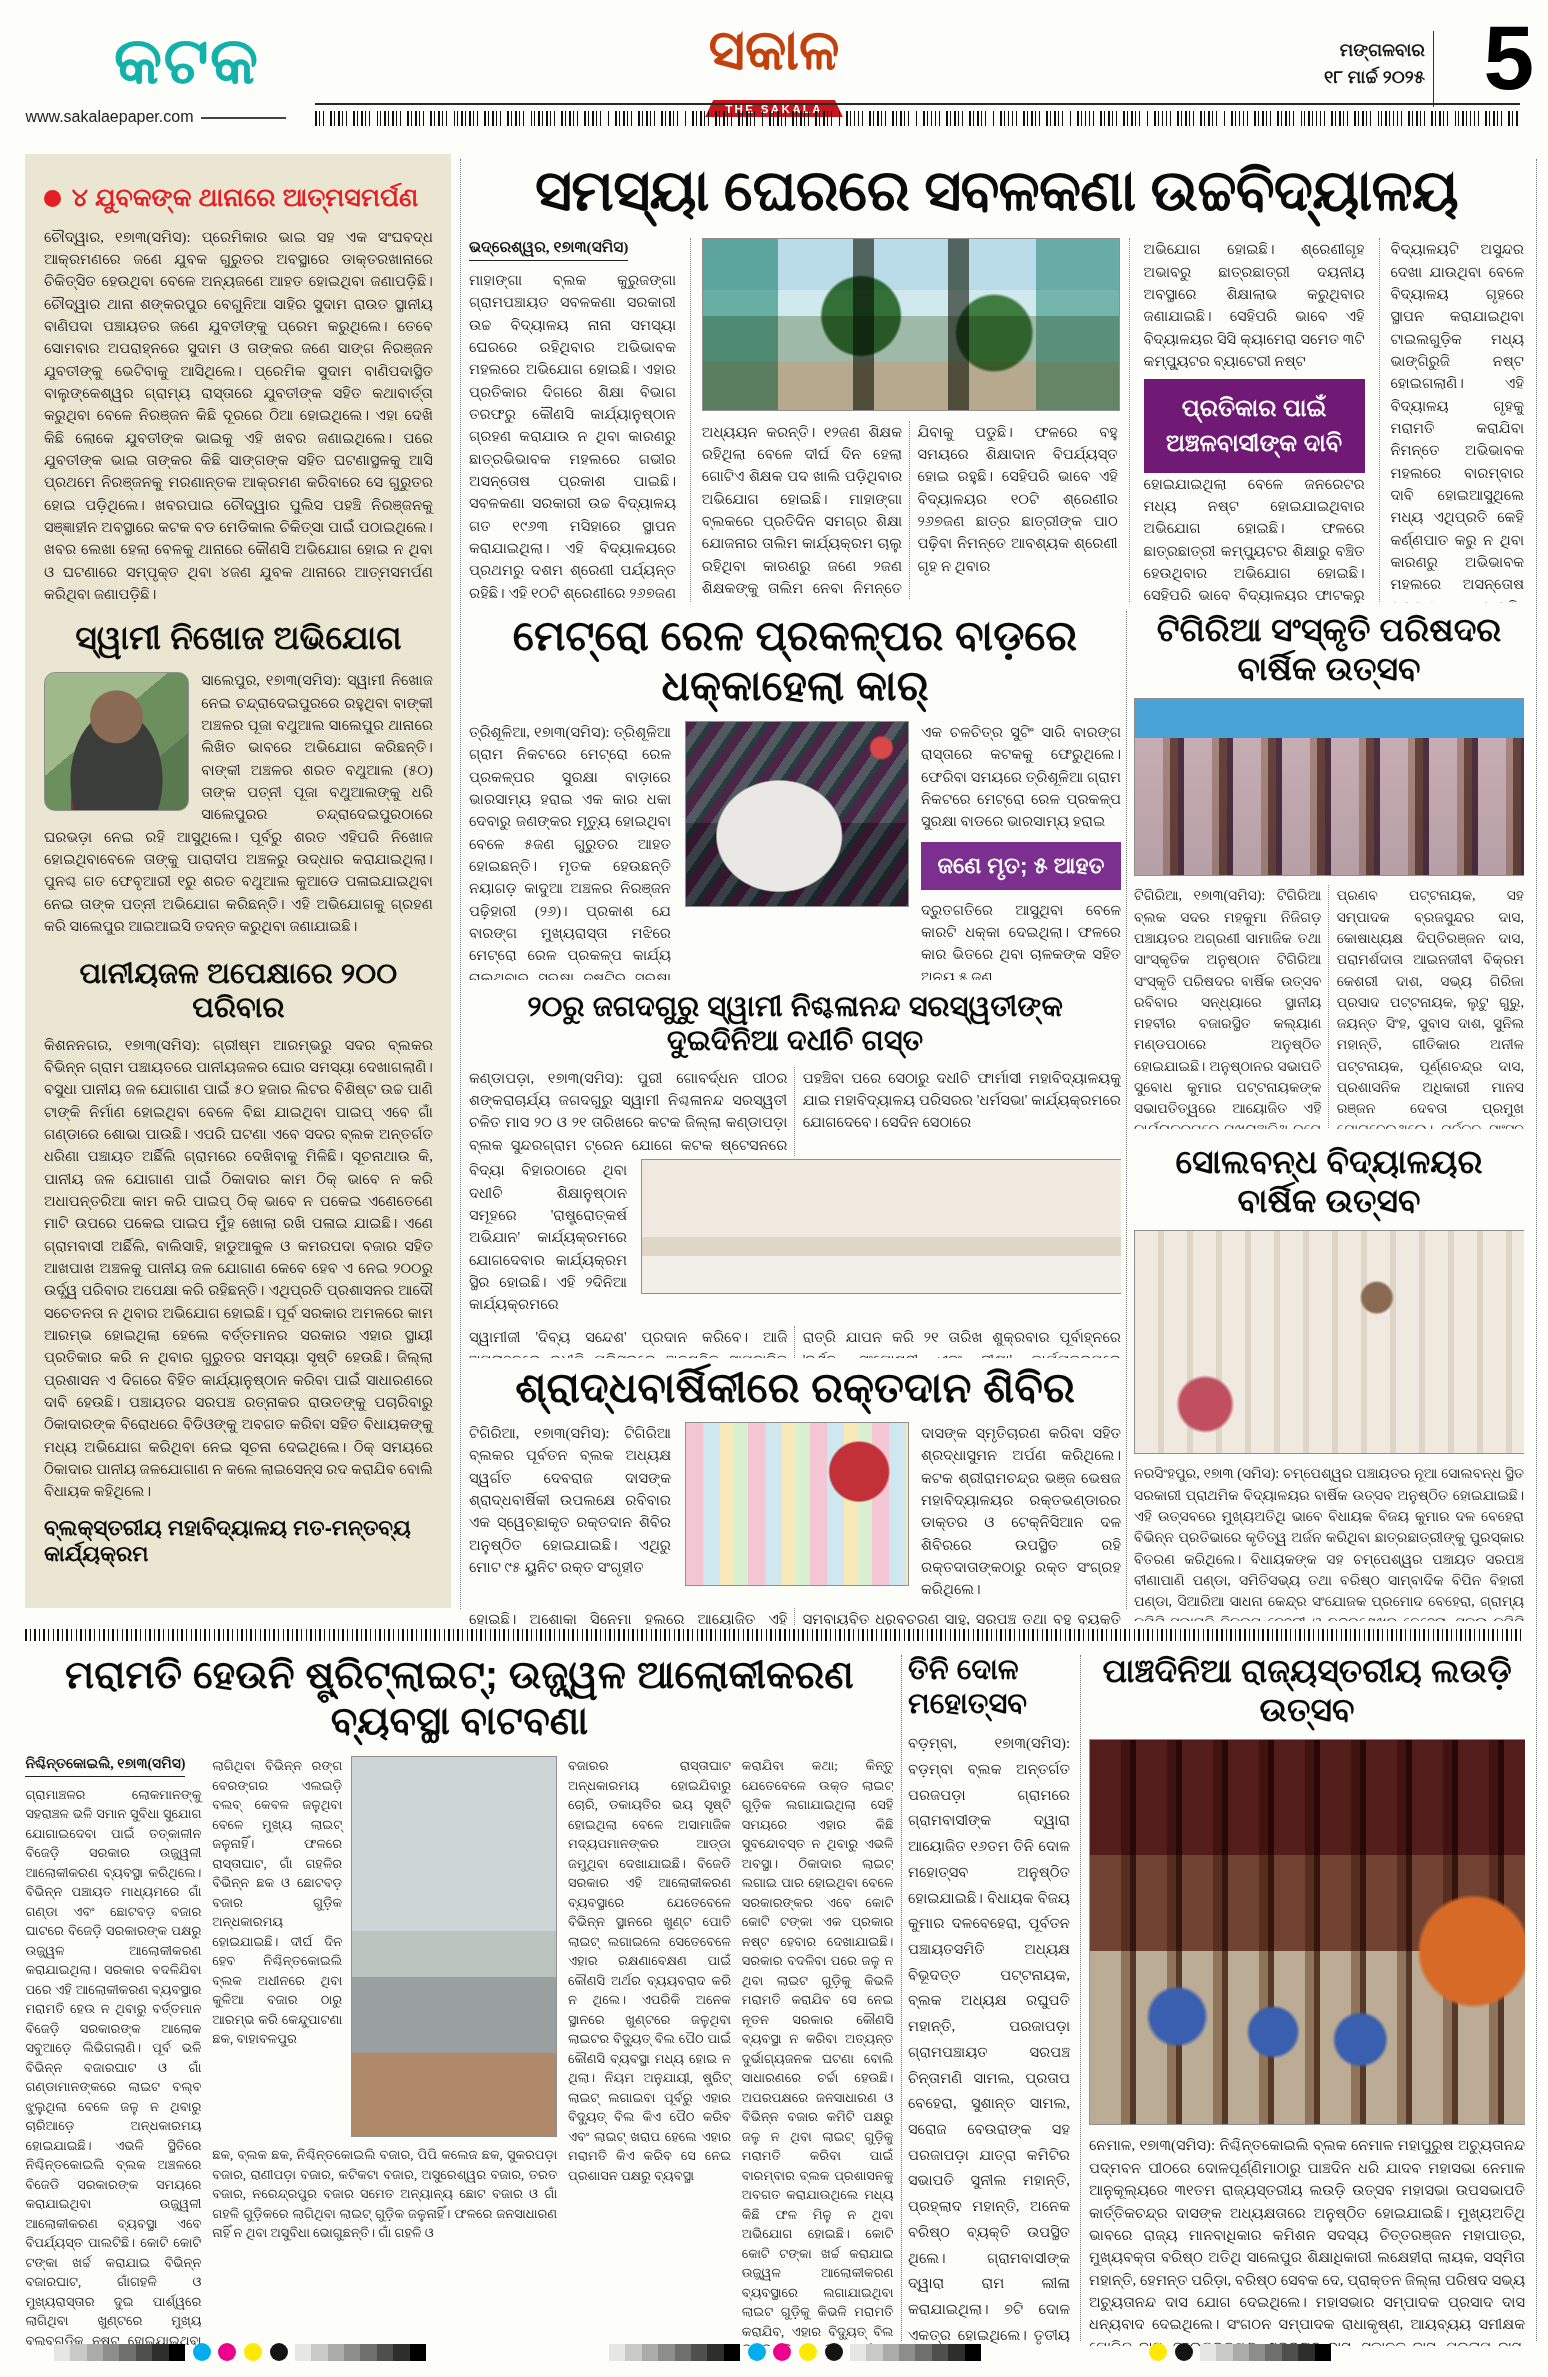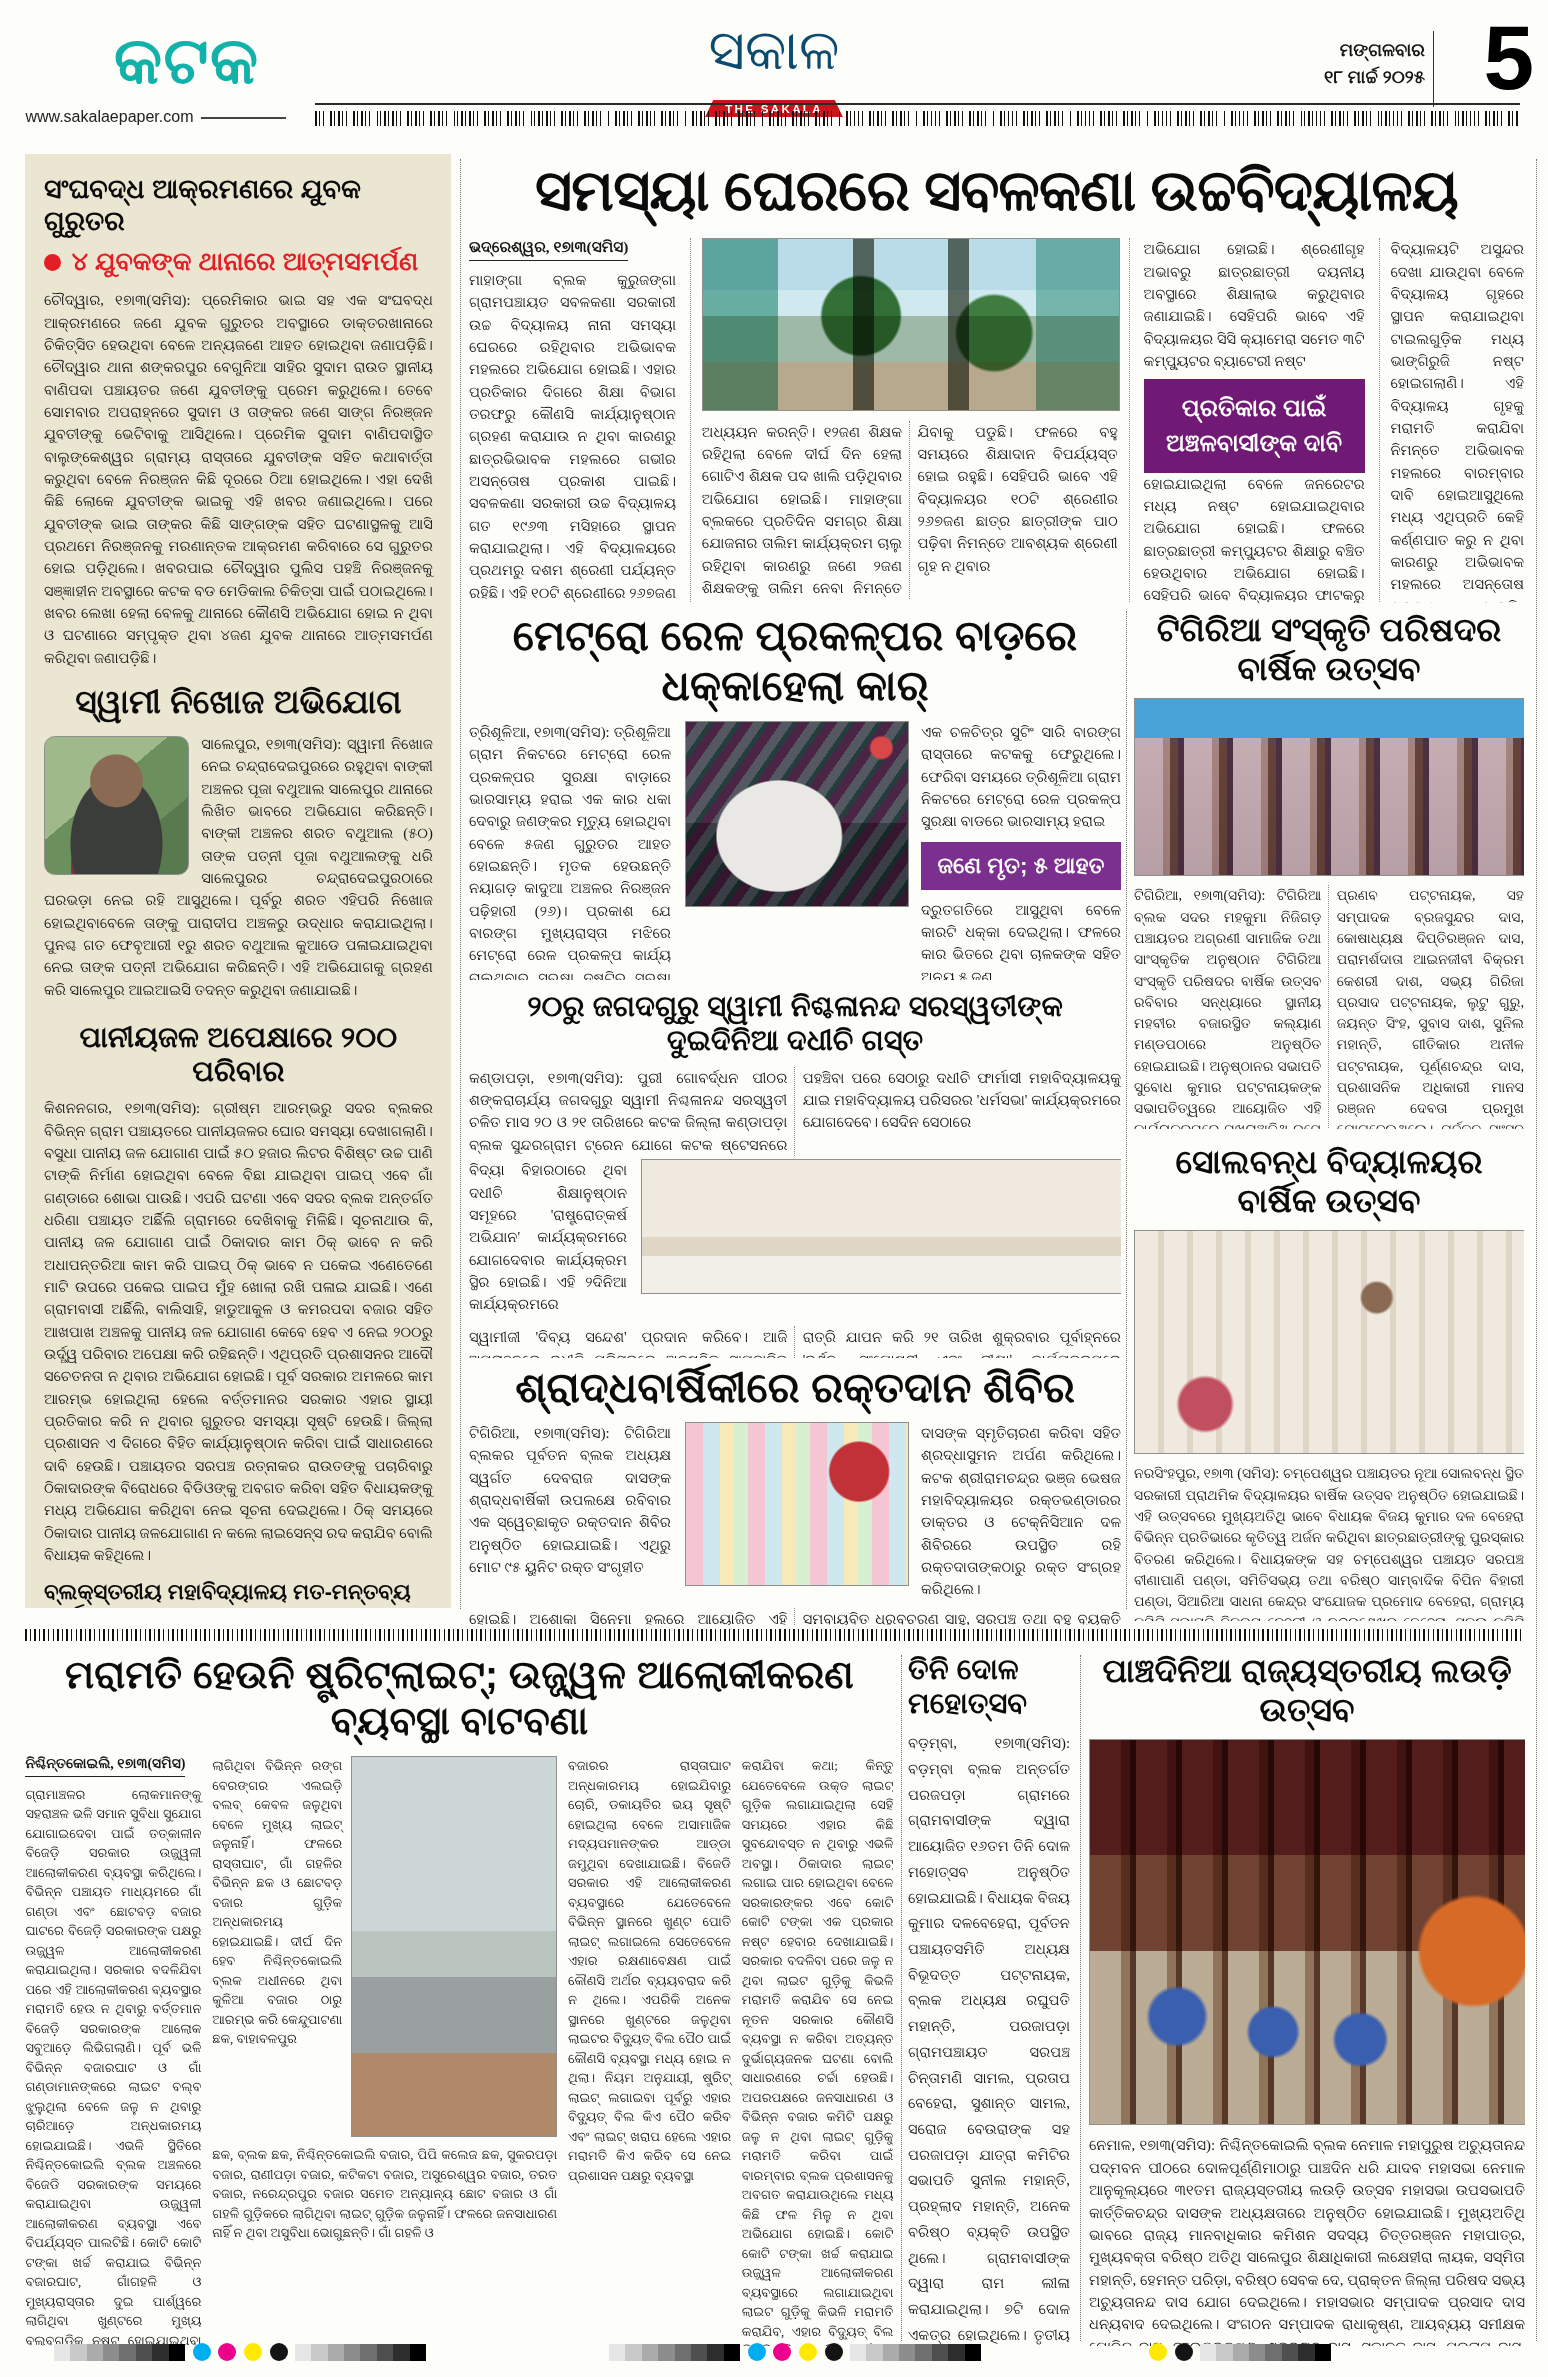--- a/index.html
+++ b/index.html
@@ -2,21 +2,21 @@
 <html style="font-size:12.3px"><head>
 <meta charset="utf-8">
 <style>
   html,body{margin:0;padding:0;background:#e8e8e8;}
   .page{position:relative;width:1548px;height:2377px;background:#fdfdfa;margin:0 auto;
         font-family:"Liberation Serif",serif;color:#161616;overflow:hidden;}
   
   .ed-logo{position:absolute;left:114px;top:23px;font-family:"Liberation Sans",sans-serif;
            font-weight:bold;font-size:65px;color:#12b2aa;letter-spacing:1.5px;text-align:right;}
   .masthead{position:absolute;left:0;right:0;top:17px;text-align:center;}
-  .masthead .name{font-family:"Liberation Sans",sans-serif;font-weight:normal;font-size:56px;color:#0c4a6e;}
+  .masthead .name{font-family:"Liberation Sans",sans-serif;font-weight:bold;font-size:56px;color:#c2410c;}
   .masthead .tag{display:inline-block;margin-top:1.5px;background:#c8161d;color:#fff;
                  font-family:"Liberation Sans",sans-serif;font-size:11.6px;font-weight:bold;
                  letter-spacing:2.3px;padding:2.3px 20px;clip-path:polygon(6% 0,94% 0,100% 100%,0 100%);}
   .date-block{position:absolute;right:123px;top:37px;text-align:right;
               font-family:"Liberation Sans",sans-serif;font-size:18px;font-weight:bold;line-height:1.5;}
   .pagenum{position:absolute;right:14px;top:6.2px;font-family:"Liberation Sans",sans-serif;
            font-weight:bold;font-size:91px;color:#000;}
   .head-vr{position:absolute;right:114px;top:31px;height:76px;width:1.5px;background:#333;}
   .head-rule{position:absolute;left:315px;right:28px;top:103px;height:2.3px;background:#2a2a2a;}
   .website{position:absolute;left:25.4px;top:108px;font-family:"Liberation Sans",sans-serif;
@@ -71,21 +71,20 @@
     <div>ମଙ୍ଗଳବାର</div>
     <div>୧୮ ମାର୍ଚ୍ଚ ୨୦୨୫</div>
   </div>
   <div class="head-vr"></div>
   <div class="pagenum">5</div>
   <div class="head-rule"></div>
   <div class="website">www.sakalaepaper.com</div>
   <div class="barcode"></div>
 
   <div class="art cream" style="left:25.4px;top:154px;width:426px;height:1454px;padding:20px 18.5px;box-sizing:border-box;">
-    <div class="hl h-sm">ସଂଘବଦ୍ଧ ଆକ୍ରମଣରେ ଯୁବକ ଗୁରୁତର</div>
     <div class="l1-sub">
       <span class="dot"></span>
       <span class="txt">୪ ଯୁବକଙ୍କ ଥାନାରେ ଆତ୍ମସମର୍ପଣ</span>
     </div>
     <p class="p">ଚୌଦ୍ୱାର, ୧୭ା୩(ସମିସ): ପ୍ରେମିକାର ଭାଇ ସହ ଏକ ସଂଘବଦ୍ଧ ଆକ୍ରମଣରେ ଜଣେ ଯୁବକ ଗୁରୁତର ଅବସ୍ଥାରେ ଡାକ୍ତରଖାନାରେ ଚିକିତ୍ସିତ ହେଉଥିବା ବେଳେ ଅନ୍ୟଜଣେ ଆହତ ହୋଇଥିବା ଜଣାପଡ଼ିଛି। ଚୌଦ୍ୱାର ଥାନା ଶଙ୍କରପୁର ବେଗୁନିଆ ସାହିର ସୁଦାମ ରାଉତ ସ୍ଥାନୀୟ ବାଣିପଦା ପଞ୍ଚାୟତର ଜଣେ ଯୁବତୀଙ୍କୁ ପ୍ରେମ କରୁଥିଲେ। ତେବେ ସୋମବାର ଅପରାହ୍ନରେ ସୁଦାମ ଓ ତାଙ୍କର ଜଣେ ସାଙ୍ଗ ନିରଞ୍ଜନ ଯୁବତୀଙ୍କୁ ଭେଟିବାକୁ ଆସିଥିଲେ। ପ୍ରେମିକ ସୁଦାମ ବାଣିପଦାସ୍ଥିତ ବାଲୁଙ୍କେଶ୍ୱର ଗ୍ରାମ୍ୟ ରାସ୍ତାରେ ଯୁବତୀଙ୍କ ସହିତ କଥାବାର୍ତ୍ତା କରୁଥିବା ବେଳେ ନିରଞ୍ଜନ କିଛି ଦୂରରେ ଠିଆ ହୋଇଥିଲେ। ଏହା ଦେଖି କିଛି ଲୋକେ ଯୁବତୀଙ୍କ ଭାଇକୁ ଏହି ଖବର ଜଣାଇଥିଲେ। ପରେ ଯୁବତୀଙ୍କ ଭାଇ ତାଙ୍କର କିଛି ସାଙ୍ଗଙ୍କ ସହିତ ଘଟଣାସ୍ଥଳକୁ ଆସି ପ୍ରଥମେ ନିରଞ୍ଜନକୁ ମରଣାନ୍ତକ ଆକ୍ରମଣ କରିବାରେ ସେ ଗୁରୁତର ହୋଇ ପଡ଼ିଥିଲେ। ଖବରପାଇ ଚୌଦ୍ୱାର ପୁଲିସ ପହଞ୍ଚି ନିରଞ୍ଜନକୁ ସଞ୍ଜ୍ଞାହୀନ ଅବସ୍ଥାରେ କଟକ ବଡ ମେଡିକାଲ ଚିକିତ୍ସା ପାଇଁ ପଠାଇଥିଲେ। ଖବର ଲେଖା ହେଲା ବେଳକୁ ଥାନାରେ କୌଣସି ଅଭିଯୋଗ ହୋଇ ନ ଥିବା ଓ ଘଟଣାରେ ସମ୍ପୃକ୍ତ ଥିବା ୪ଜଣ ଯୁବକ ଥାନାରେ ଆତ୍ମସମର୍ପଣ କରିଥିବା ଜଣାପଡ଼ିଛି।</p>
 
     <div class="hl h-lg" style="margin:14px 0 10.8px 0;">ସ୍ୱାମୀ ନିଖୋଜ ଅଭିଯୋଗ</div>
     <div style="overflow:hidden;">
       <div class="photo" style="float:left;width:143px;height:137px;border-radius:10.8px;margin:3.1px 12.3px 4.6px 0;
                   background:radial-gradient(circle at 50% 32%,#8a6a52 0 22%,transparent 23%),

